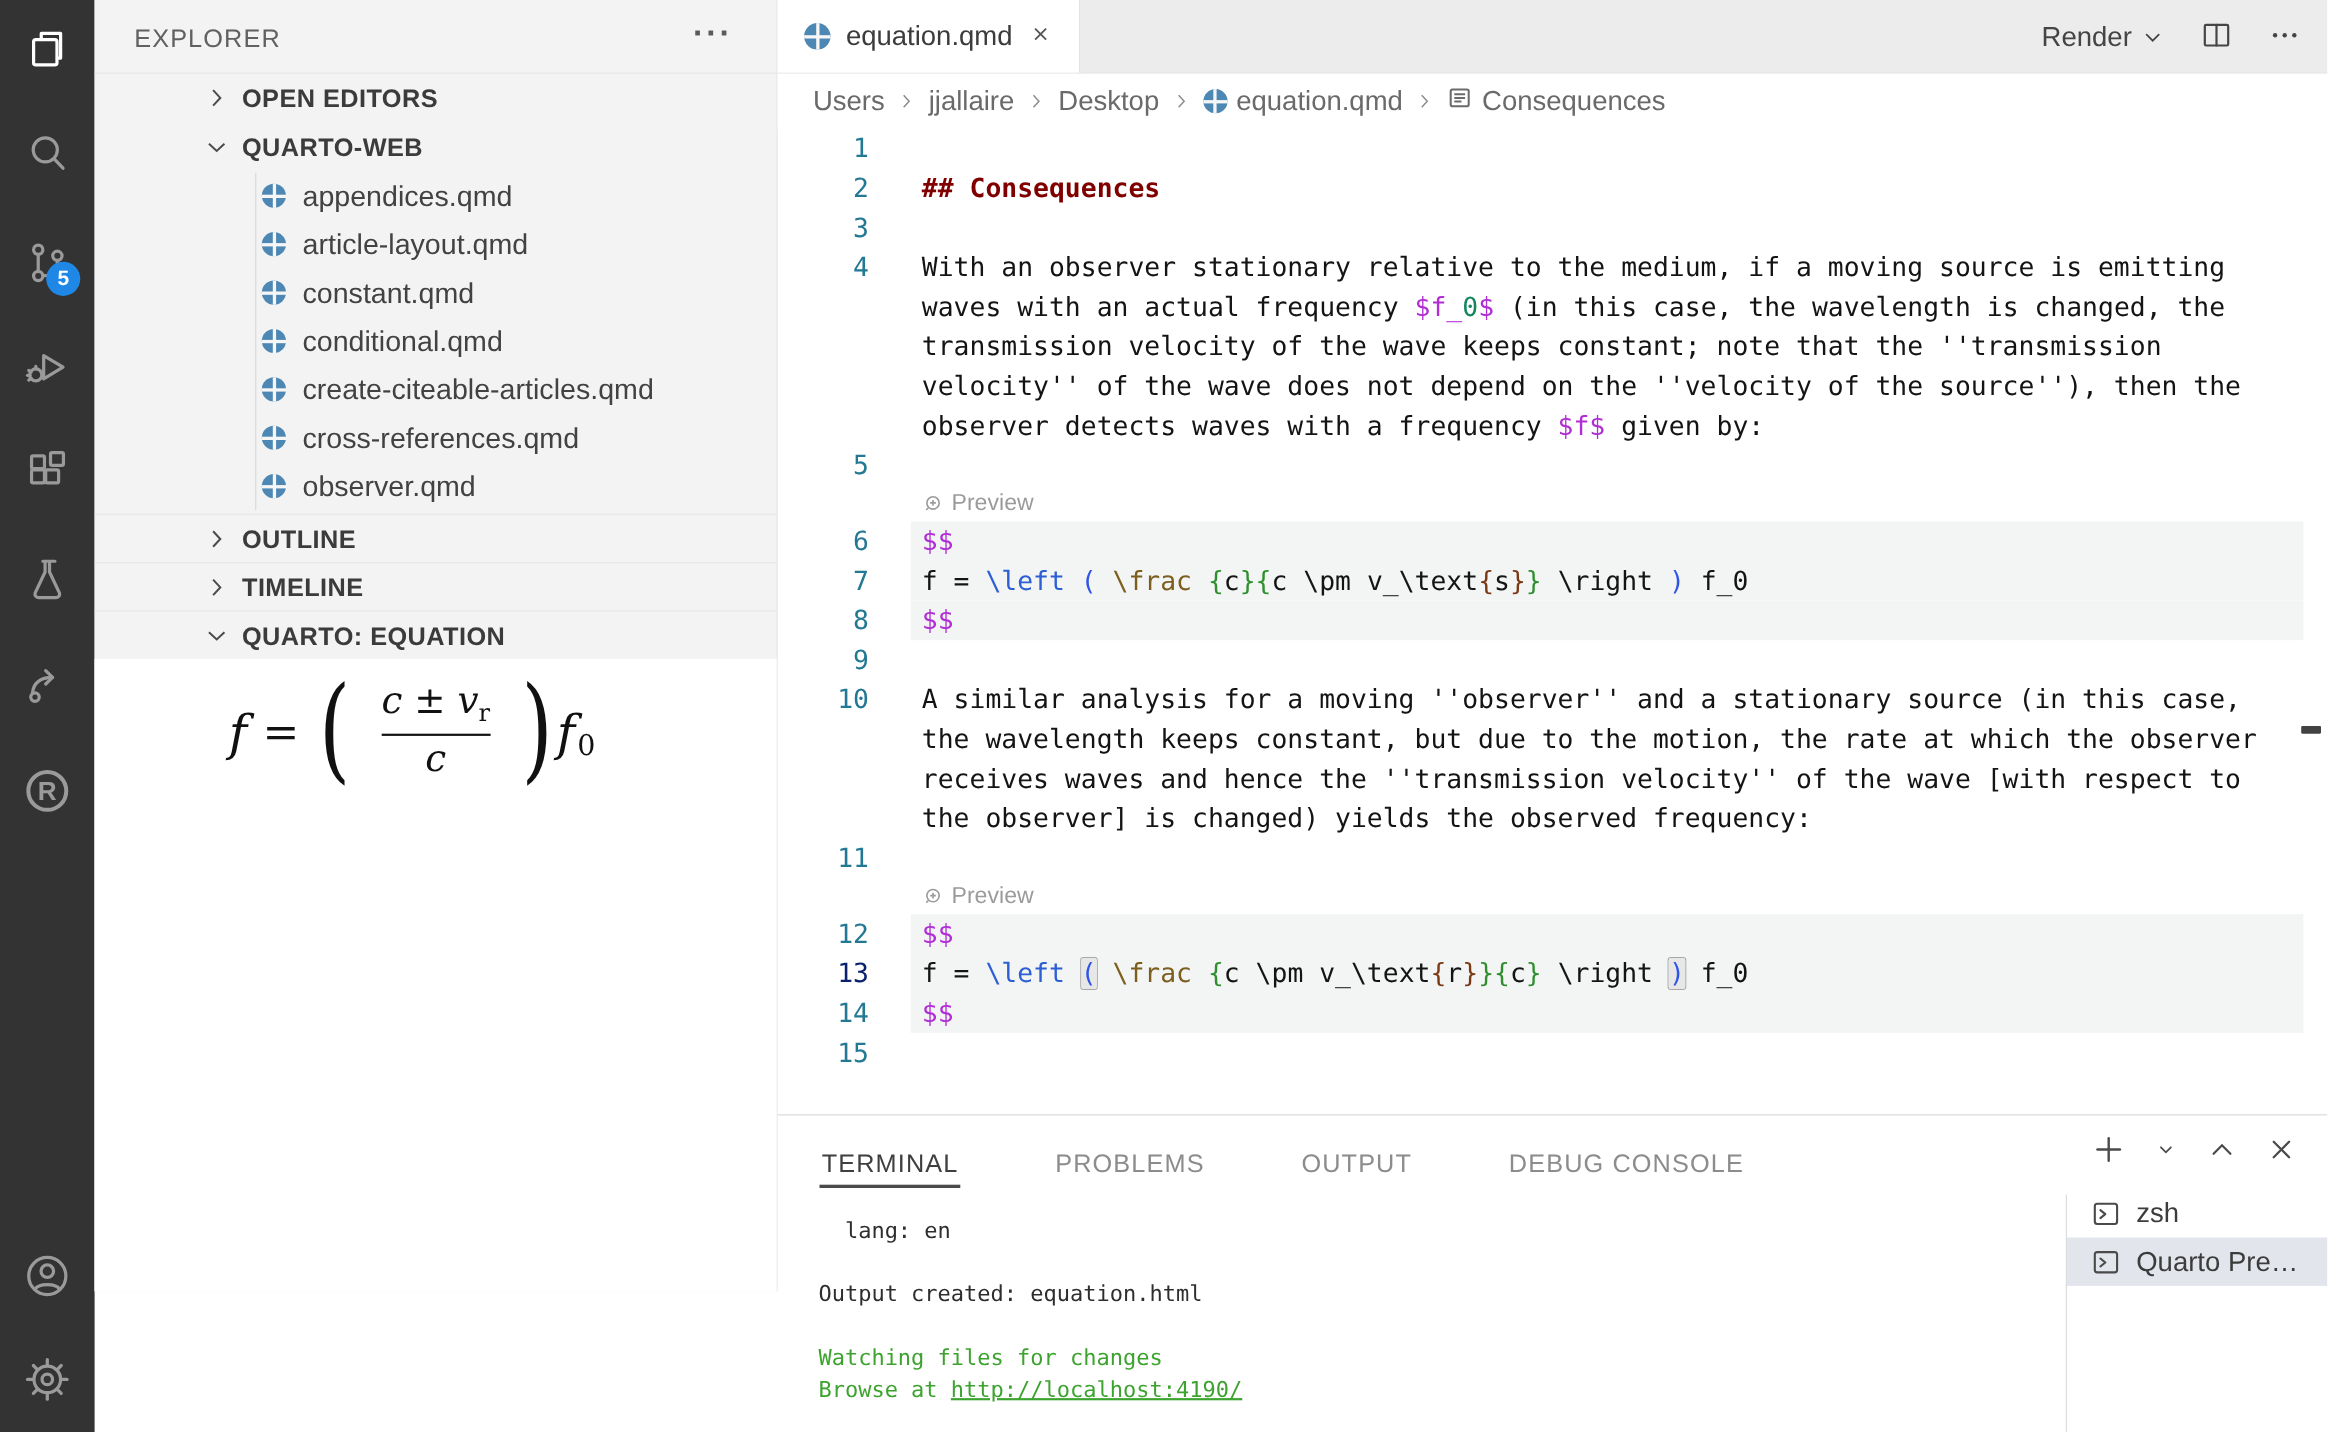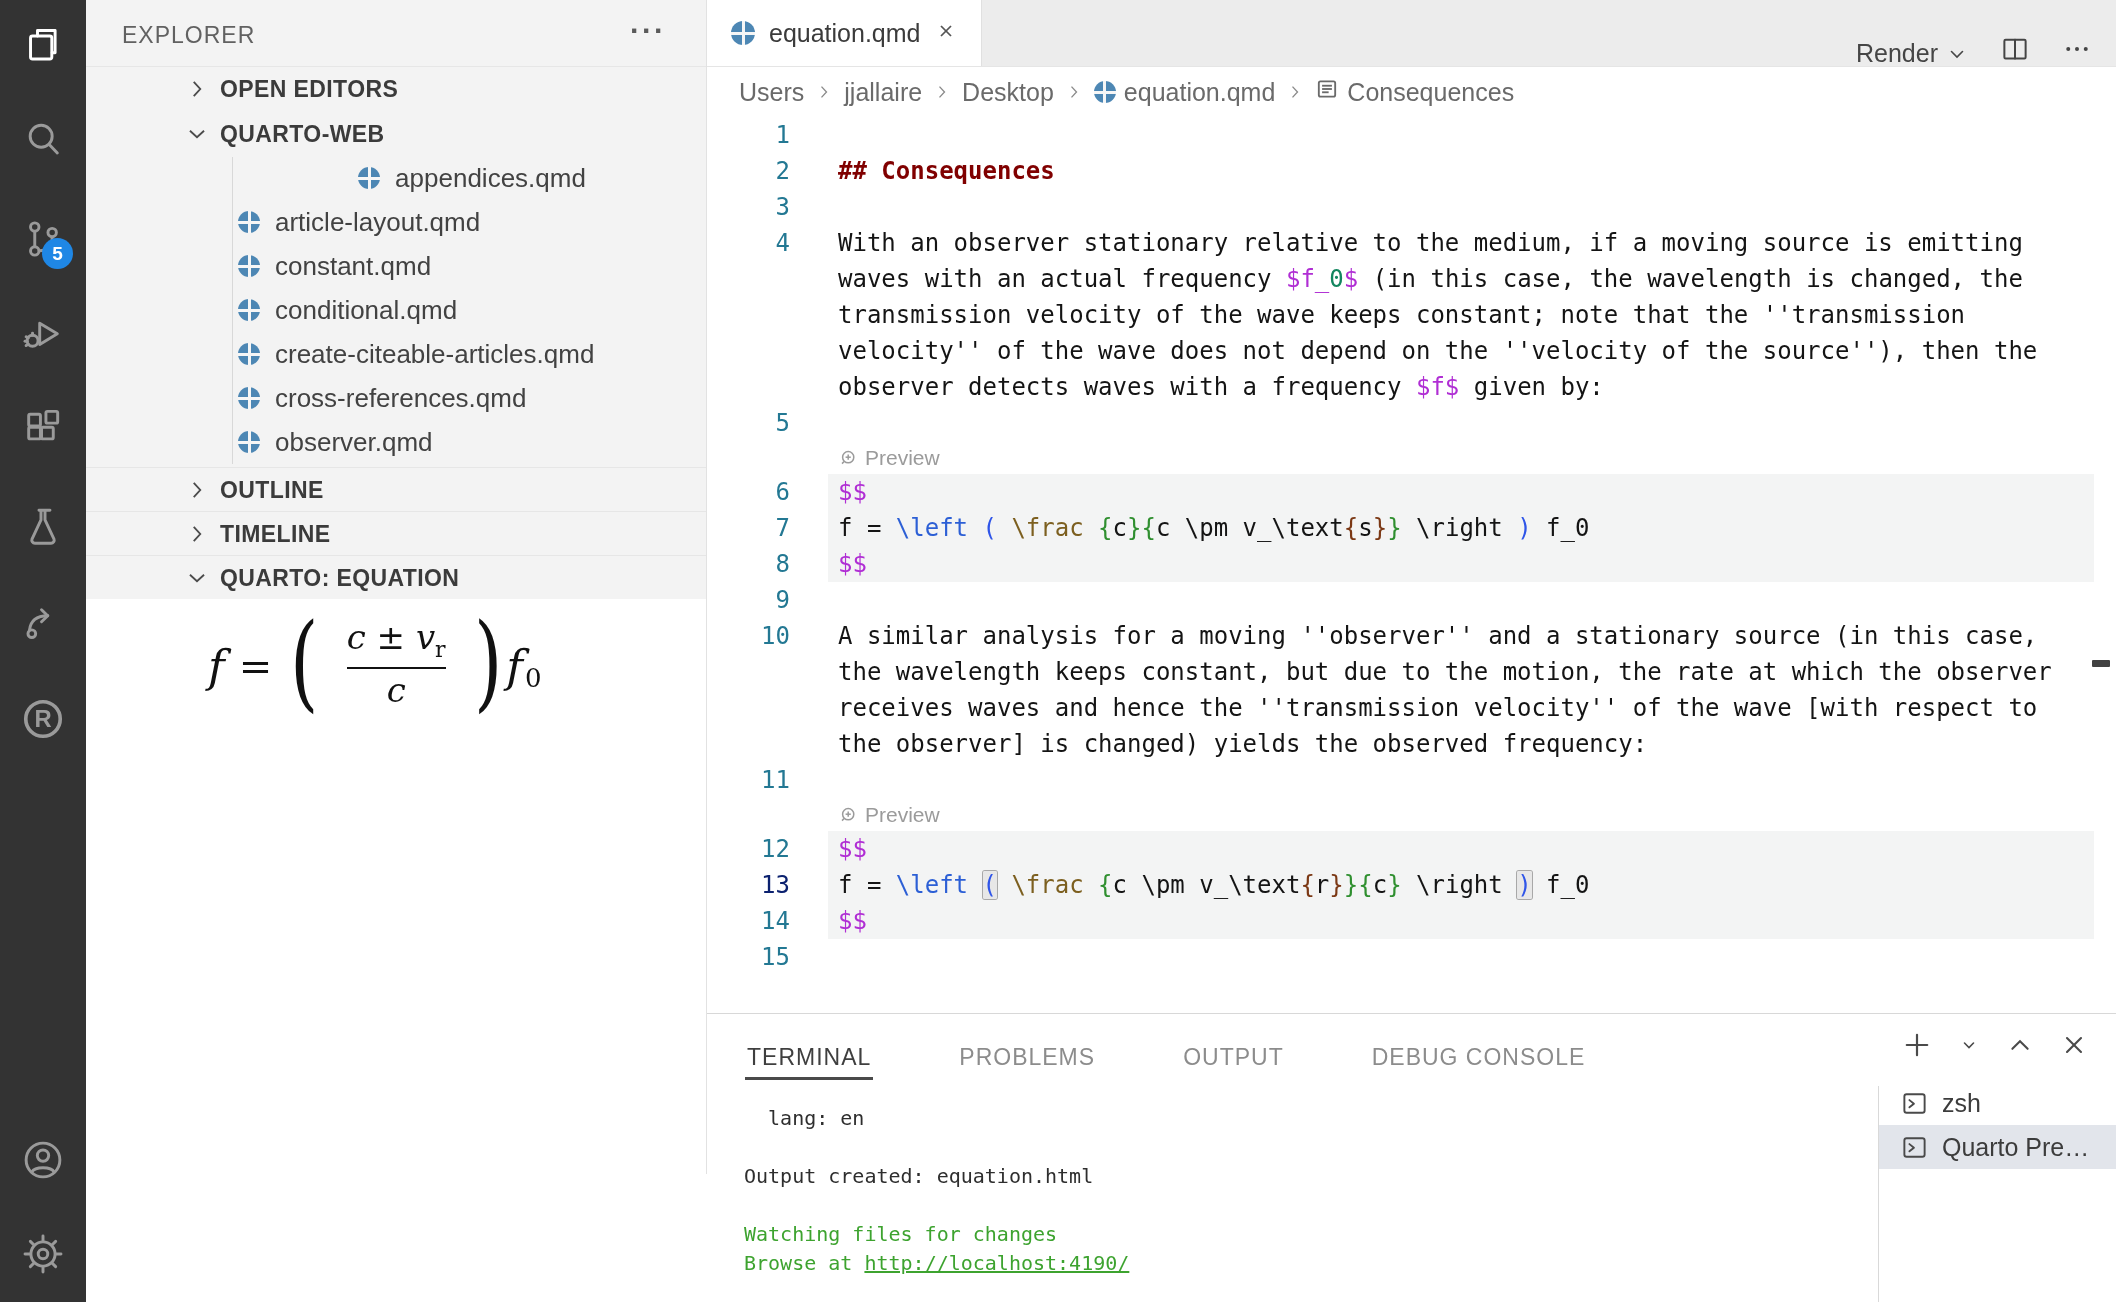--- a/index.html
+++ b/index.html
@@ -44,21 +44,21 @@
   .fbar{height:2.5px;background:#111;align-self:stretch;margin:5px 0 3px 0;}
   .factor-sub{font-size:26px;position:relative;top:12px;margin-left:2px;}
 
   
   .ereg{position:absolute;left:707px;top:0;right:0;height:1013px;background:#fff;}
   .tabbar{position:absolute;left:0;top:0;right:0;height:66px;background:#ececec;border-bottom:1px solid #e5e5e5;}
   .tab{position:absolute;left:0;top:0;height:66px;background:#ffffff;display:flex;align-items:center;
        gap:14px;padding:0 24px;border-right:1px solid #e0e0e0;}
   .tab-label{font-size:25px;color:#3b3b3b;}
   .tab-close svg{stroke:#555;stroke-width:1.7;}
-  .tab-actions{position:absolute;right:24px;top:0;height:68px;display:flex;align-items:flex-end;gap:32px;color:#454545;}
+  .tab-actions{position:absolute;right:24px;top:0;height:68px;display:flex;align-items:center;gap:32px;color:#454545;}
   .render{display:flex;align-items:center;gap:8px;font-size:25px;color:#454545;}
   .tab-actions svg{stroke:#454545;fill:none;stroke-width:1.6;stroke-linecap:round;}
   .crumbs{position:absolute;left:0;top:67px;right:0;height:50px;background:#fff;display:flex;
           align-items:center;padding-left:32px;font-size:25px;color:#6a6a6a;}
   .crumb{display:flex;align-items:center;gap:8px;}
   .crumb-sep{margin:0 10px;display:flex;}
   .crumb-sep svg{stroke:#8a8a8a;fill:none;stroke-width:1.6;}
   .symicon svg{stroke:#6a6a6a;fill:none;stroke-width:1.7;}
 
   .ebody{position:absolute;left:0;top:117px;right:0;bottom:0;overflow:hidden;}
@@ -203,21 +203,21 @@
       <span class="chev">
           <svg width="26" height="26" viewBox="0 0 24 24">
             <path d="M5.5 9 l6.5 6 6.5 -6"></path>
           </svg>
         </span>
       <span>QUARTO-WEB</span>
     </div>
 
     <div class="indent-guide"></div>
     <div id="file-list">
-        <div class="frow" style="top: 156px; justify-content: center;">
+        <div class="frow" style="top: 156px;">
           <span class="qicon sm"></span>
           <span>appendices.qmd</span>
         </div>
         <div class="frow" style="top: 200px;">
           <span class="qicon sm"></span>
           <span>article-layout.qmd</span>
         </div>
         <div class="frow" style="top: 244px;">
           <span class="qicon sm"></span>
           <span>constant.qmd</span>

